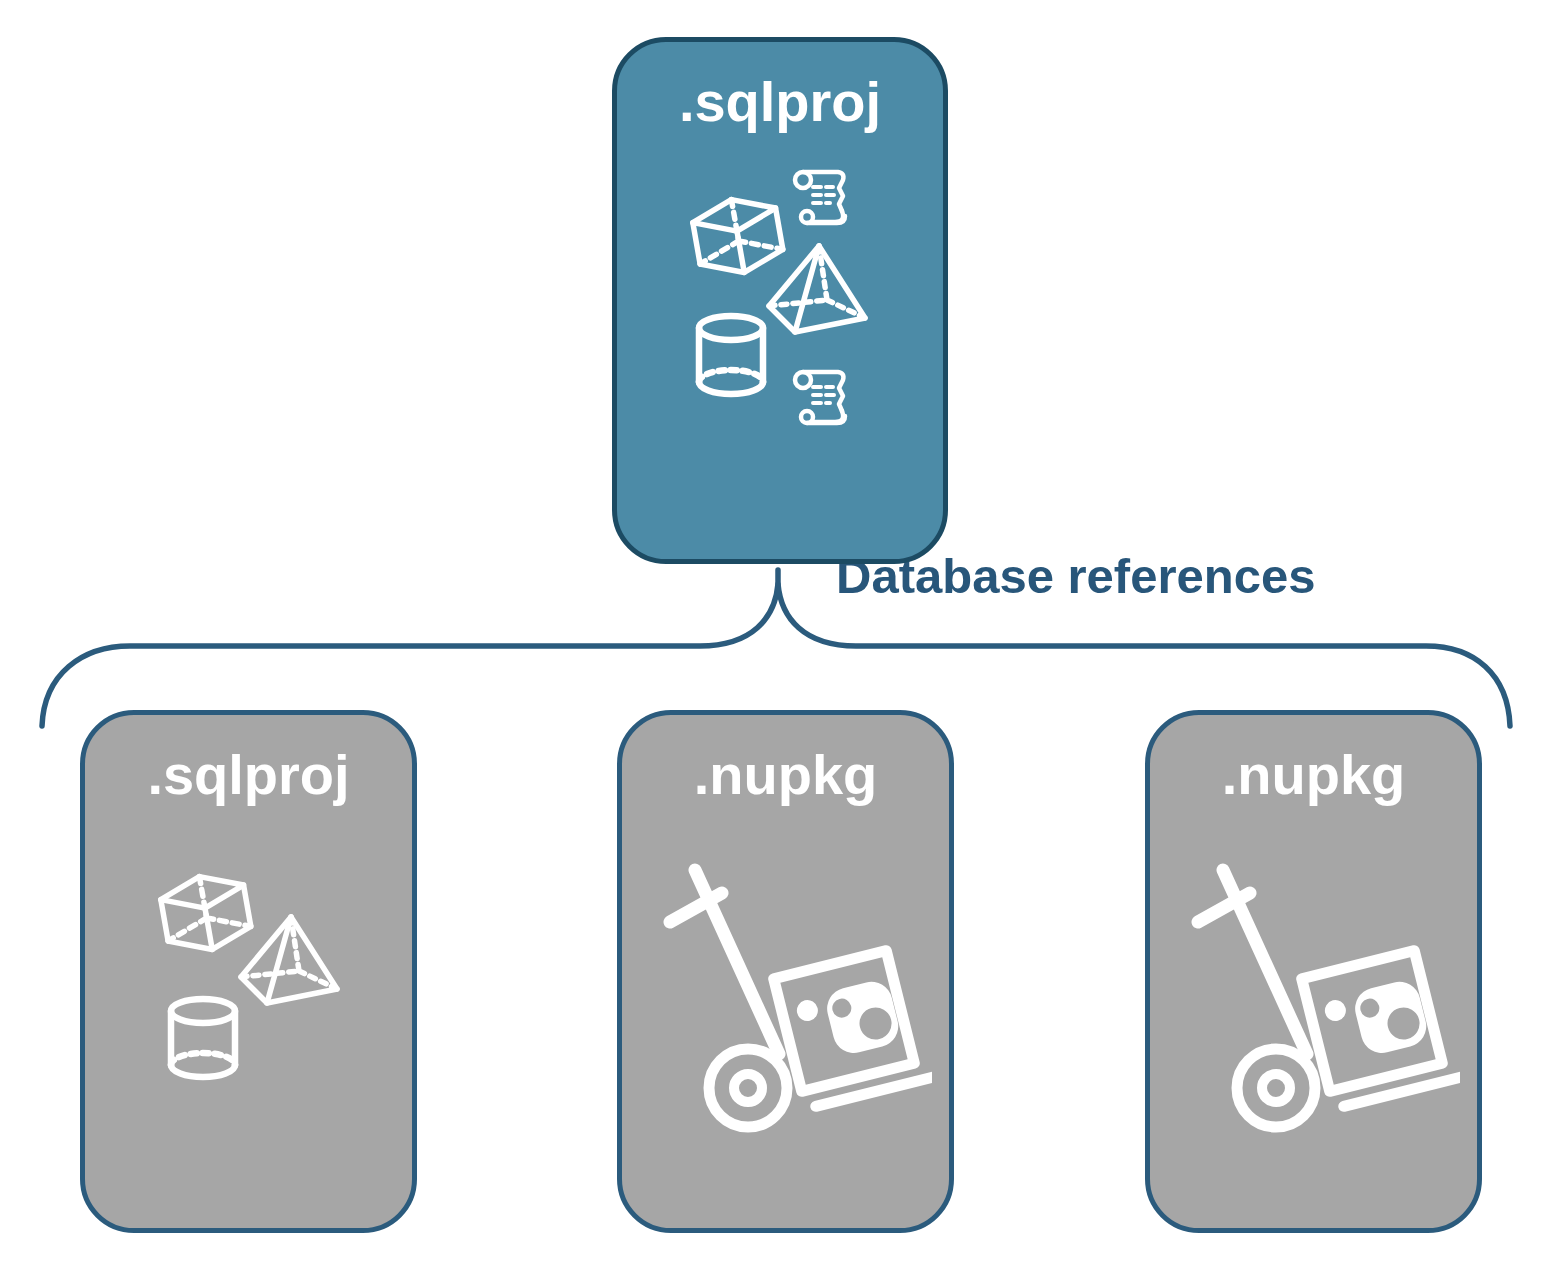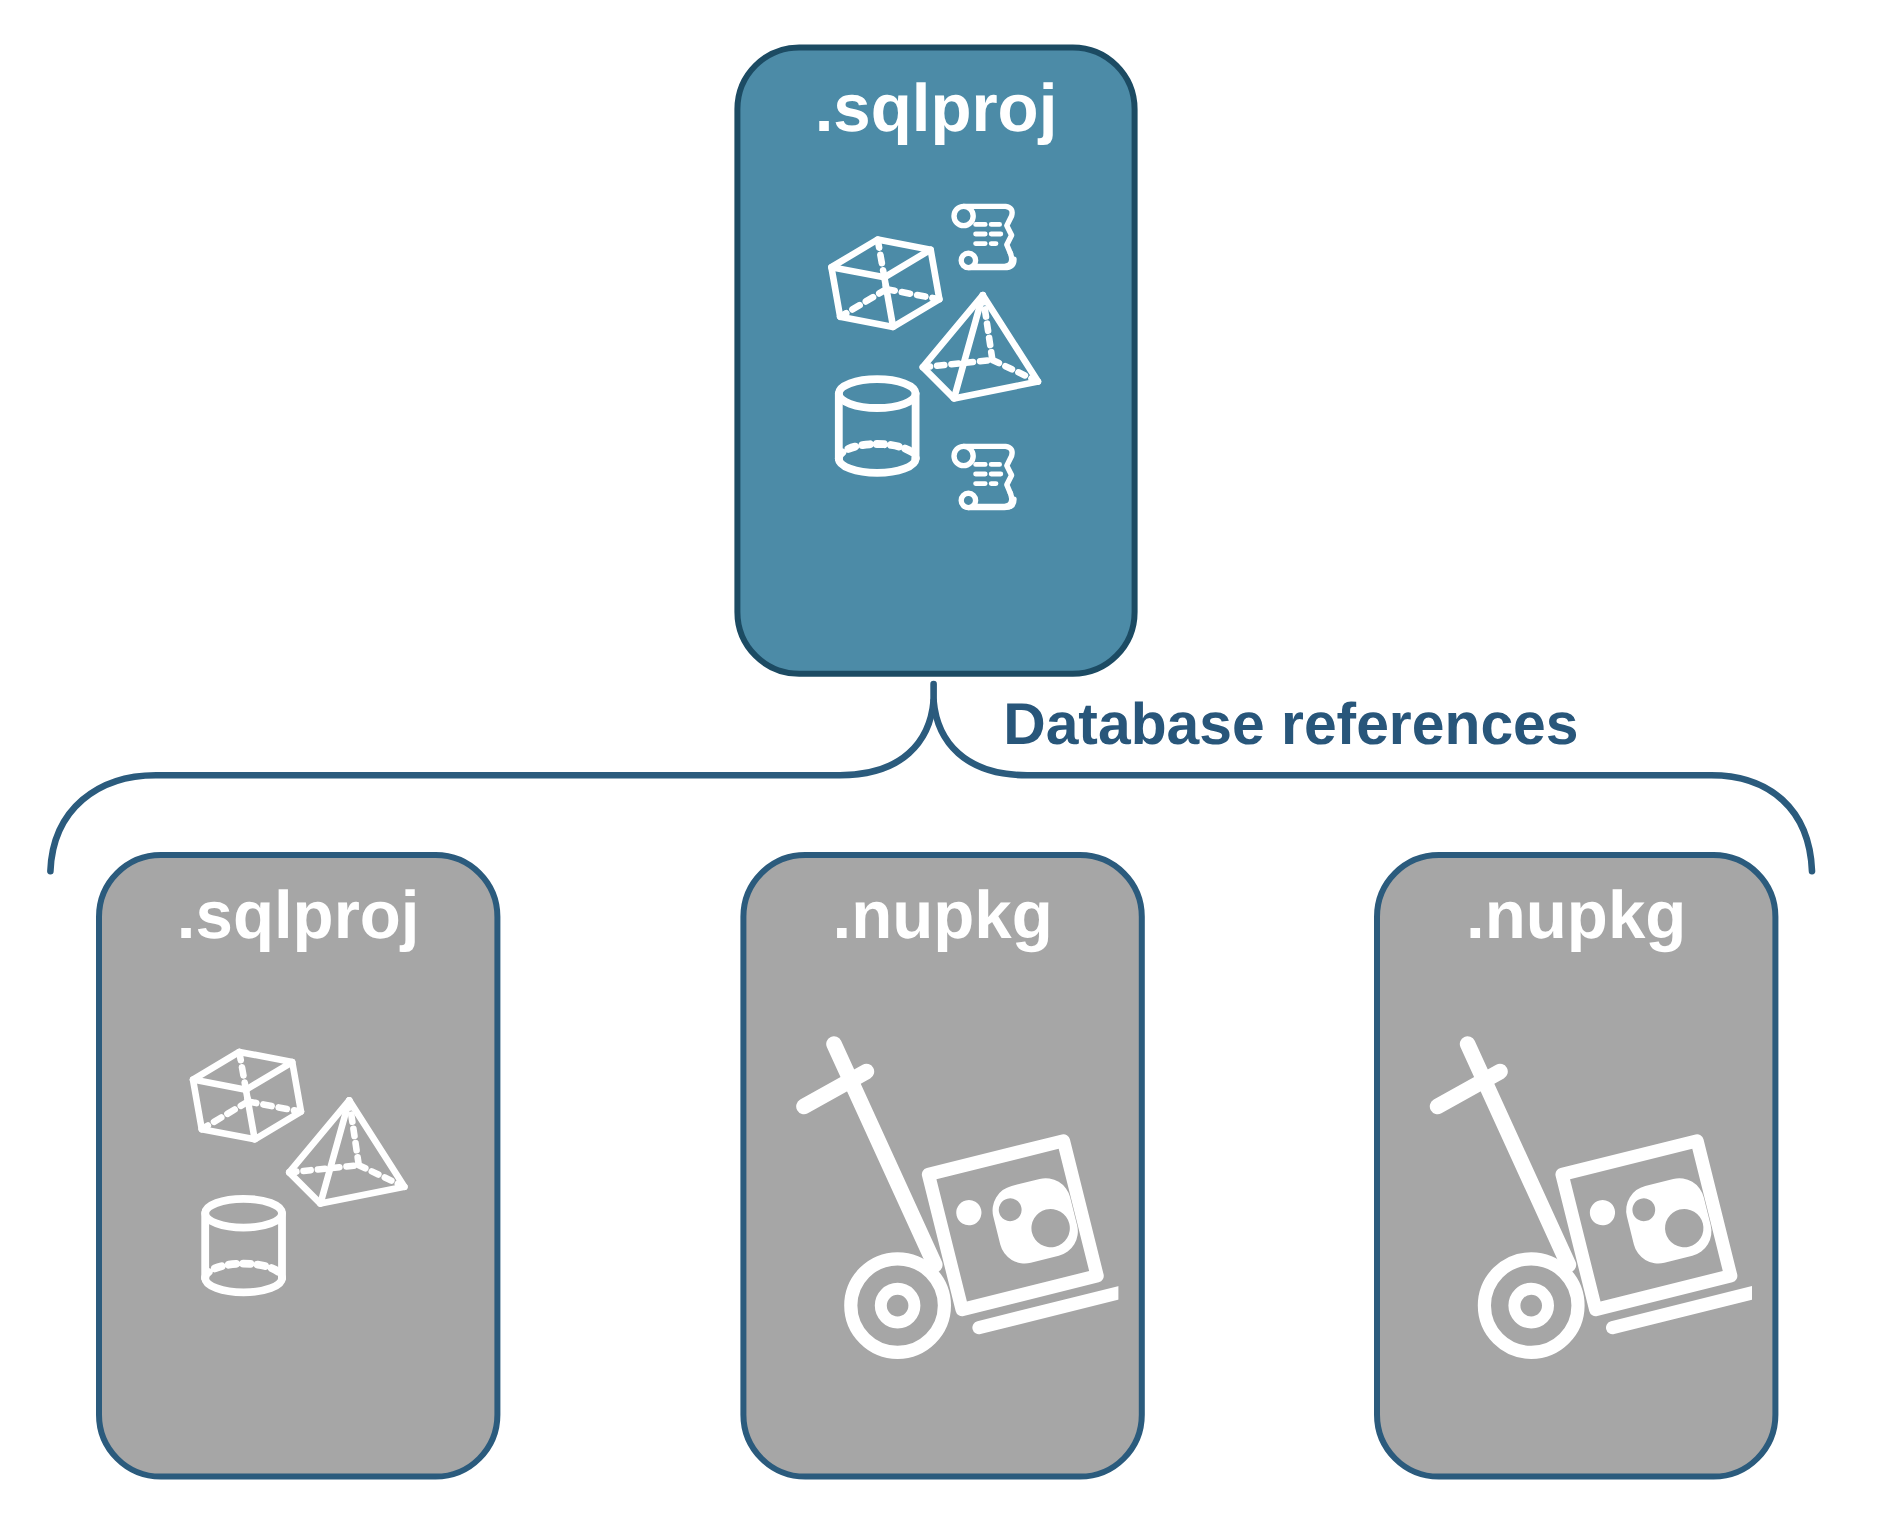--- a/index.html
+++ b/index.html
@@ -9,21 +9,21 @@
     background:#fff;
     font-family:"Liberation Sans", sans-serif;
     overflow:hidden;
   }
   .connector-svg{
     position:absolute;left:0;top:0;width:1566px;height:1274px;
     pointer-events:none;
   }
   .connector-label{
     position:absolute;
-    left:836px;top:576px;
+    left:836px;top:548px;
     font-size:49px;font-weight:700;
     color:#28567A;
     letter-spacing:0px;
     white-space:nowrap;
   }
   .card{
     position:absolute;
     box-sizing:border-box;
     border-radius:54px;
   }
@@ -34,21 +34,21 @@
   }
   .card-child{
     width:337px;height:523px;top:710px;
     background:#A6A6A6;
     border:5px solid #2B5B7D;
   }
   .card-child-1{left:80px;}
   .card-child-2{left:617px;}
   .card-child-3{left:1145px;}
   .card-title{
-    margin-top:16px;
+    margin-top:28px;
     text-align:center;
     font-size:56px;font-weight:700;
     color:#FFFFFF;
     line-height:1.15;
   }
   .icons-svg{position:absolute;}
   .icons-root{left:62px;top:118px;width:210px;height:292px;}
   .icons-sqlproj-child{left:68px;top:152px;width:200px;height:220px;}
   .icons-nupkg{left:40px;top:143px;width:270px;height:330px;}
   .defs-svg{position:absolute;width:0;height:0;overflow:hidden;}

